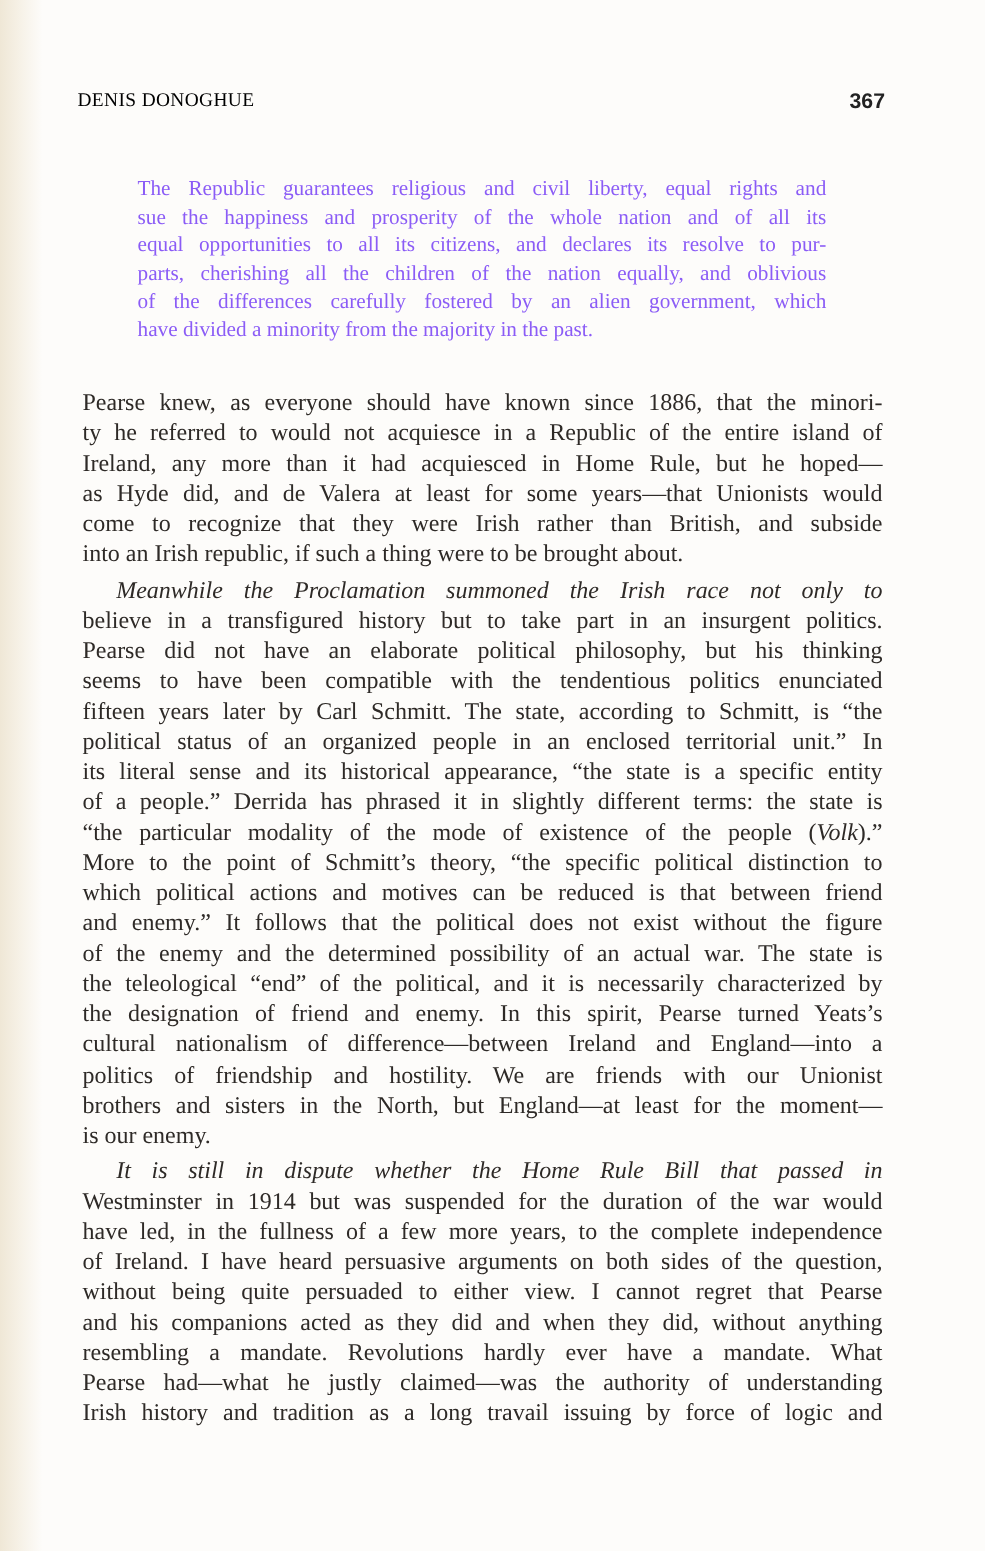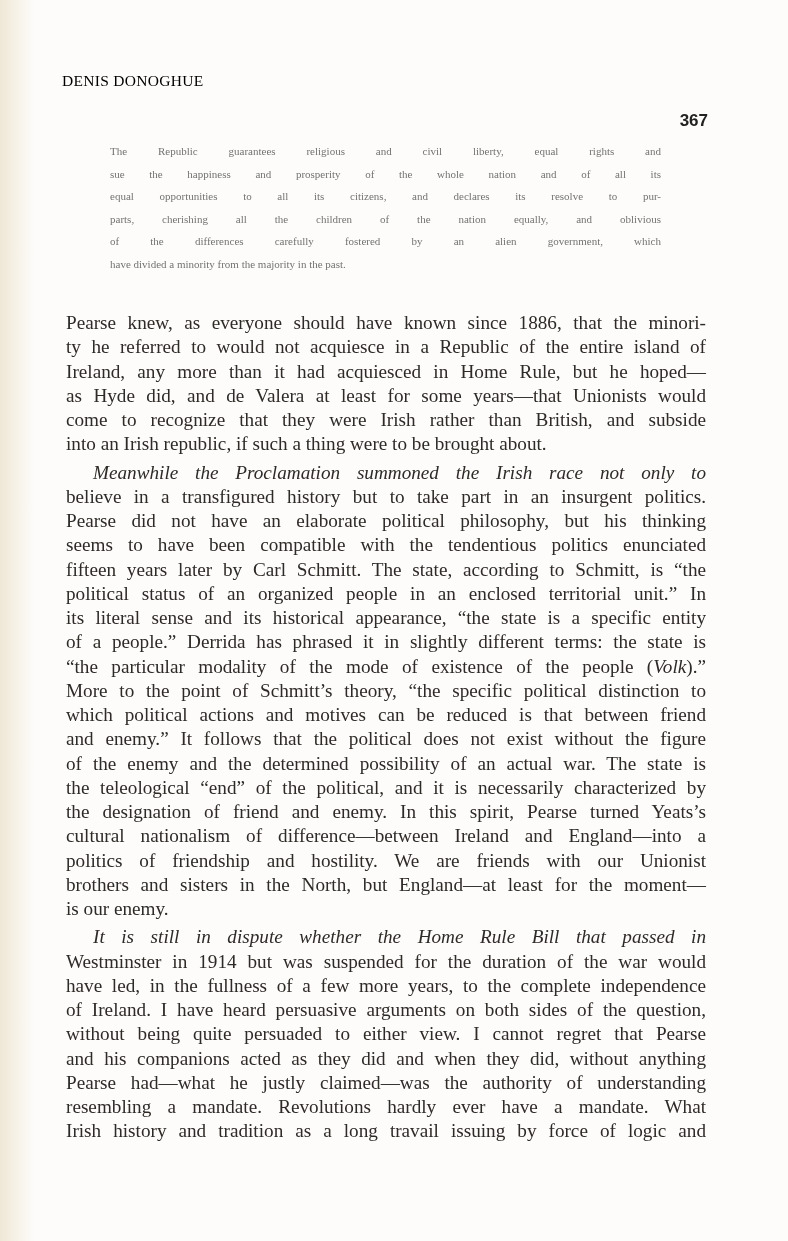--- a/index.html
+++ b/index.html
@@ -38,31 +38,30 @@
       color: #000000;
     }
     .running-head .page-number {
       position: absolute;
       right: 0;
       top: 1px;
       font-family: "Liberation Sans", "DejaVu Sans", sans-serif;
       font-weight: bold;
       font-size: 17px;
       color: #222;
-      margin-top: 40px;
     }
     .block-quote {
       position: absolute;
       left: 110px;
       top: 140px;
       width: 551px;
-      font-size: 11px;
+      font-size: 17px;
       line-height: 22.6px;
       text-align: justify;
-      color: #737373;
+      color: #8b5cf6;
     }
     .body-text {
       position: absolute;
       left: 62px;
       top: 307px;
       width: 648px;
       font-size: 19.2px;
       line-height: 24.25px;
       color: #2e2a27;
     }
@@ -145,17 +144,17 @@
     <span class="line">brothers and sisters in the North, but England—at least for the moment—</span>
     <span class="line last">is our enemy.</span>
   </p>
   <p>
     <span class="line indent">It is still in dispute whether the Home Rule Bill that passed in</span>
     <span class="line">Westminster in 1914 but was suspended for the duration of the war would</span>
     <span class="line">have led, in the fullness of a few more years, to the complete independence</span>
     <span class="line">of Ireland. I have heard persuasive arguments on both sides of the question,</span>
     <span class="line">without being quite persuaded to either view. I cannot regret that Pearse</span>
     <span class="line">and his companions acted as they did and when they did, without anything</span>
+    <span class="line">resembling a mandate. Revolutions hardly ever have a mandate. What</span>
     <span class="line">Pearse had—what he justly claimed—was the authority of understanding</span>
-    <span class="line">resembling a mandate. Revolutions hardly ever have a mandate. What</span>
     <span class="line">Irish history and tradition as a long travail issuing by force of logic and</span>
   </p>
 </main>
 
 </body></html>

